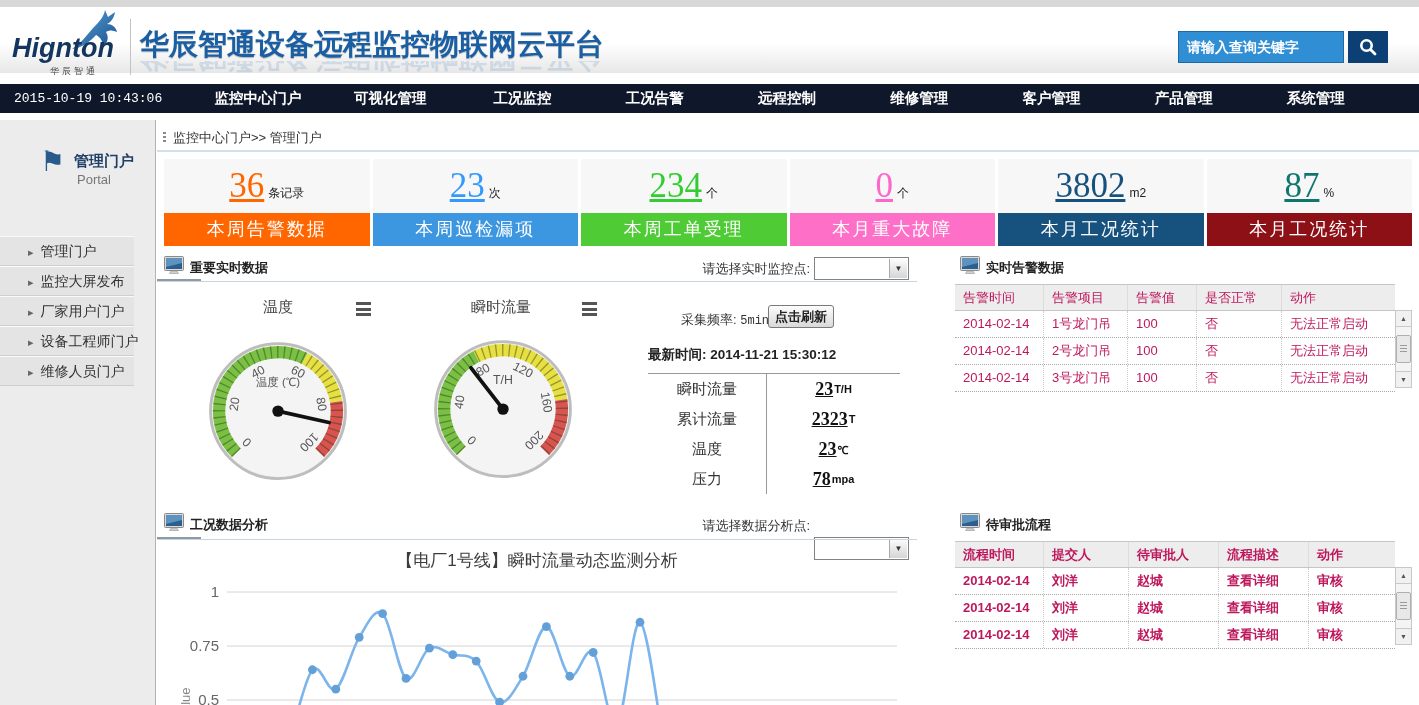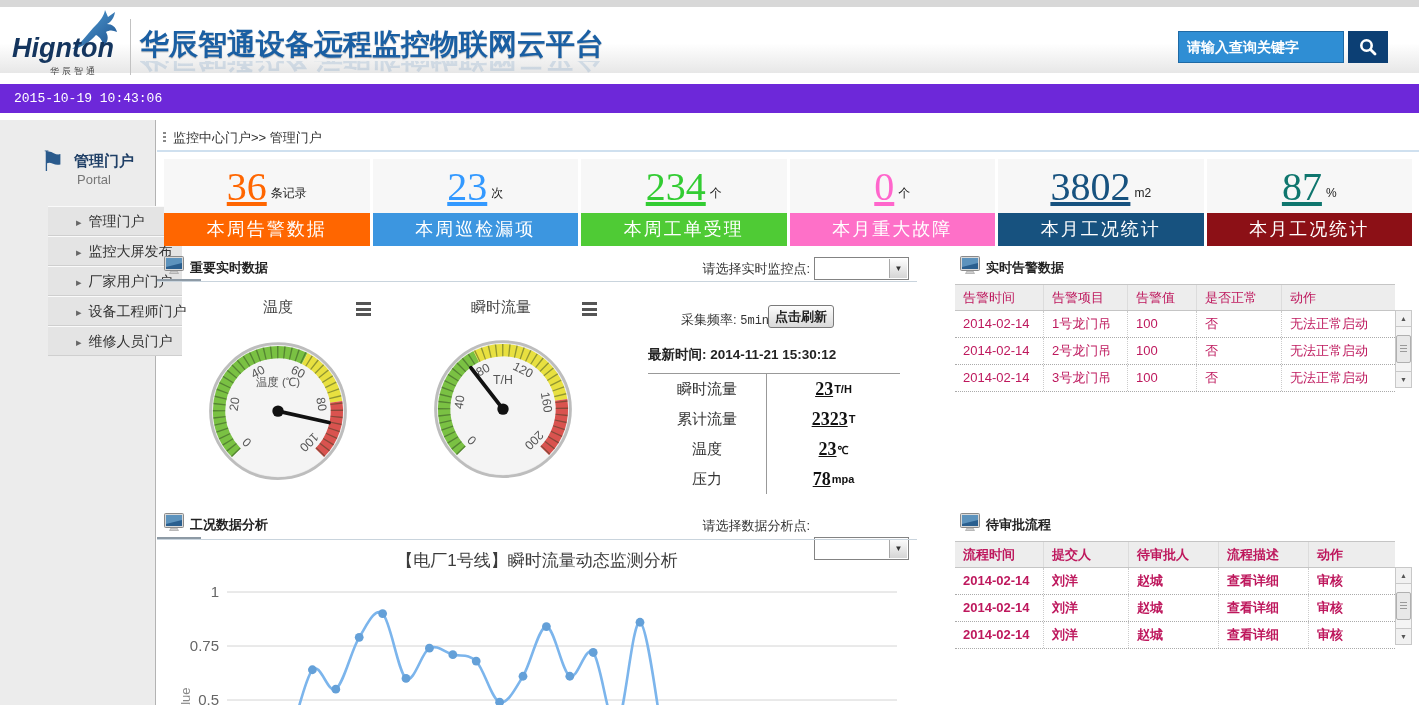--- a/index.html
+++ b/index.html
@@ -21,48 +21,48 @@
   .site-title-reflect{left:140px;top:54px;height:16px;overflow:hidden;font-size:29px;font-weight:bold;
               color:#1a5fa3;transform:scaleY(-1);opacity:.14;white-space:nowrap;}
   .search-input{left:1178px;top:24px;width:166px;height:32px;background:#2f8ed4;border:1px solid #1f6aa5;
               box-sizing:border-box;color:#fff;font-size:14px;font-weight:bold;padding:0 8px;outline:none;
               font-family:"Liberation Sans",sans-serif;}
   .search-input::placeholder{color:#fff;opacity:1;}
   .search-btn{left:1348px;top:24px;width:40px;height:32px;background:#0c3f74;border:none;cursor:pointer;
               display:flex;align-items:center;justify-content:center;}
 
   
-  .navbar{left:0;top:84px;width:1419px;height:29px;background:#6d28d9;}
+  .navbar{left:0;top:84px;width:1419px;height:29px;background:#0f172a;}
   .nav-time{position:absolute;left:14px;top:0;height:29px;line-height:29px;color:#fff;
             font-family:"Liberation Mono",monospace;font-size:13px;}
   .nav-items{position:absolute;left:192px;top:0;width:1190px;height:29px;display:flex;}
   .nav-item{flex:1;text-align:center;line-height:29px;color:#fff;font-size:14.5px;font-weight:bold;cursor:pointer;}
 
   
   .sidebar{left:0;top:120px;width:155px;height:585px;background:#ececec;border-right:1px solid #b3b3b3;}
   .portal-flag{position:absolute;left:40px;top:28px;font-size:28px;color:#2a5a8c;line-height:1;}
   .portal-title{position:absolute;left:74px;top:32px;font-size:15px;font-weight:bold;color:#1f3f66;}
   .portal-sub{position:absolute;left:77px;top:52px;font-size:13px;color:#777;}
-  .side-menu{position:absolute;left:0;top:86px;width:134px;padding-left:48px;}
+  .side-menu{position:absolute;left:0;top:116px;width:134px;}
   .side-item{height:28px;line-height:28px;background:#e4e4e4;border-top:1px solid #fafafa;
              border-bottom:1px solid #cfcfcf;padding-left:28px;font-size:14px;color:#333;cursor:pointer;
              white-space:nowrap;}
   .side-item .tri{color:#666;font-size:11px;margin-right:7px;}
 
   
   .crumb{left:163px;top:129px;font-size:13px;color:#333;display:flex;align-items:center;justify-content:space-between;}
   .crumb-dots{width:3px;height:12px;margin-right:7px;
               background:repeating-linear-gradient(#888 0 2px,transparent 2px 4px);}
   .crumb-line{left:157px;top:150px;width:1262px;height:2px;background:#cfe0ef;}
 
   
   .stats{left:164px;top:159px;width:1248px;display:flex;gap:3px;}
   .card{flex:1;}
   .card-top{height:54px;background:#f7f7f7;display:flex;align-items:center;justify-content:center;}
-  .card-value{font-family:"Liberation Serif","DejaVu Serif",serif;font-size:40px;text-decoration:underline;}
+  .card-value{font-family:"Liberation Serif","DejaVu Serif",serif;font-size:35px;text-decoration:underline;}
   .card-unit{font-size:12px;color:#222;margin-left:4px;margin-top:14px;}
   .card-bar{height:33px;line-height:33px;text-align:center;color:#fff;font-size:18px;letter-spacing:2px;cursor:pointer;}
   .c0 .card-value{color:#ff6600}.c0 .card-bar{background:#ff6600}
   .c1 .card-value{color:#3399ff}.c1 .card-bar{background:#3c96e0}
   .c2 .card-value{color:#33cc33}.c2 .card-bar{background:#4fcb35}
   .c3 .card-value{color:#ff66cc}.c3 .card-bar{background:#fe70c8}
   .c4 .card-value{color:#17527f}.c4 .card-bar{background:#17527f}
   .c5 .card-value{color:#0f766e}.c5 .card-bar{background:#8c1016}
 
   
@@ -152,20 +152,31 @@
     <button class="abs search-btn">
       <svg width="20" height="20" viewBox="0 0 20 20">
         <circle cx="8.5" cy="8.5" r="5.2" fill="none" stroke="#fff" stroke-width="2.6"></circle>
         <line x1="12.5" y1="12.5" x2="17" y2="17" stroke="#fff" stroke-width="2.8" stroke-linecap="round"></line>
       </svg>
     </button>
   </div>
 
   <div class="abs navbar">
     <div class="nav-time">2015-10-19 10:43:06</div>
+    <div class="nav-items">
+      <div class="nav-item">监控中心门户</div>
+      <div class="nav-item">可视化管理</div>
+      <div class="nav-item">工况监控</div>
+      <div class="nav-item">工况告警</div>
+      <div class="nav-item">远程控制</div>
+      <div class="nav-item">维修管理</div>
+      <div class="nav-item">客户管理</div>
+      <div class="nav-item">产品管理</div>
+      <div class="nav-item">系统管理</div>
+    </div>
   </div>
 
   <div class="abs sidebar">
     <div class="portal-flag">⚑</div>
     <div class="portal-title">管理门户</div>
     <div class="portal-sub">Portal</div>
     <div class="side-menu">
       <div class="side-item"><span class="tri">▸</span><span>管理门户</span></div>
       <div class="side-item"><span class="tri">▸</span><span>监控大屏发布</span></div>
       <div class="side-item"><span class="tri">▸</span><span>厂家用户门户</span></div>

